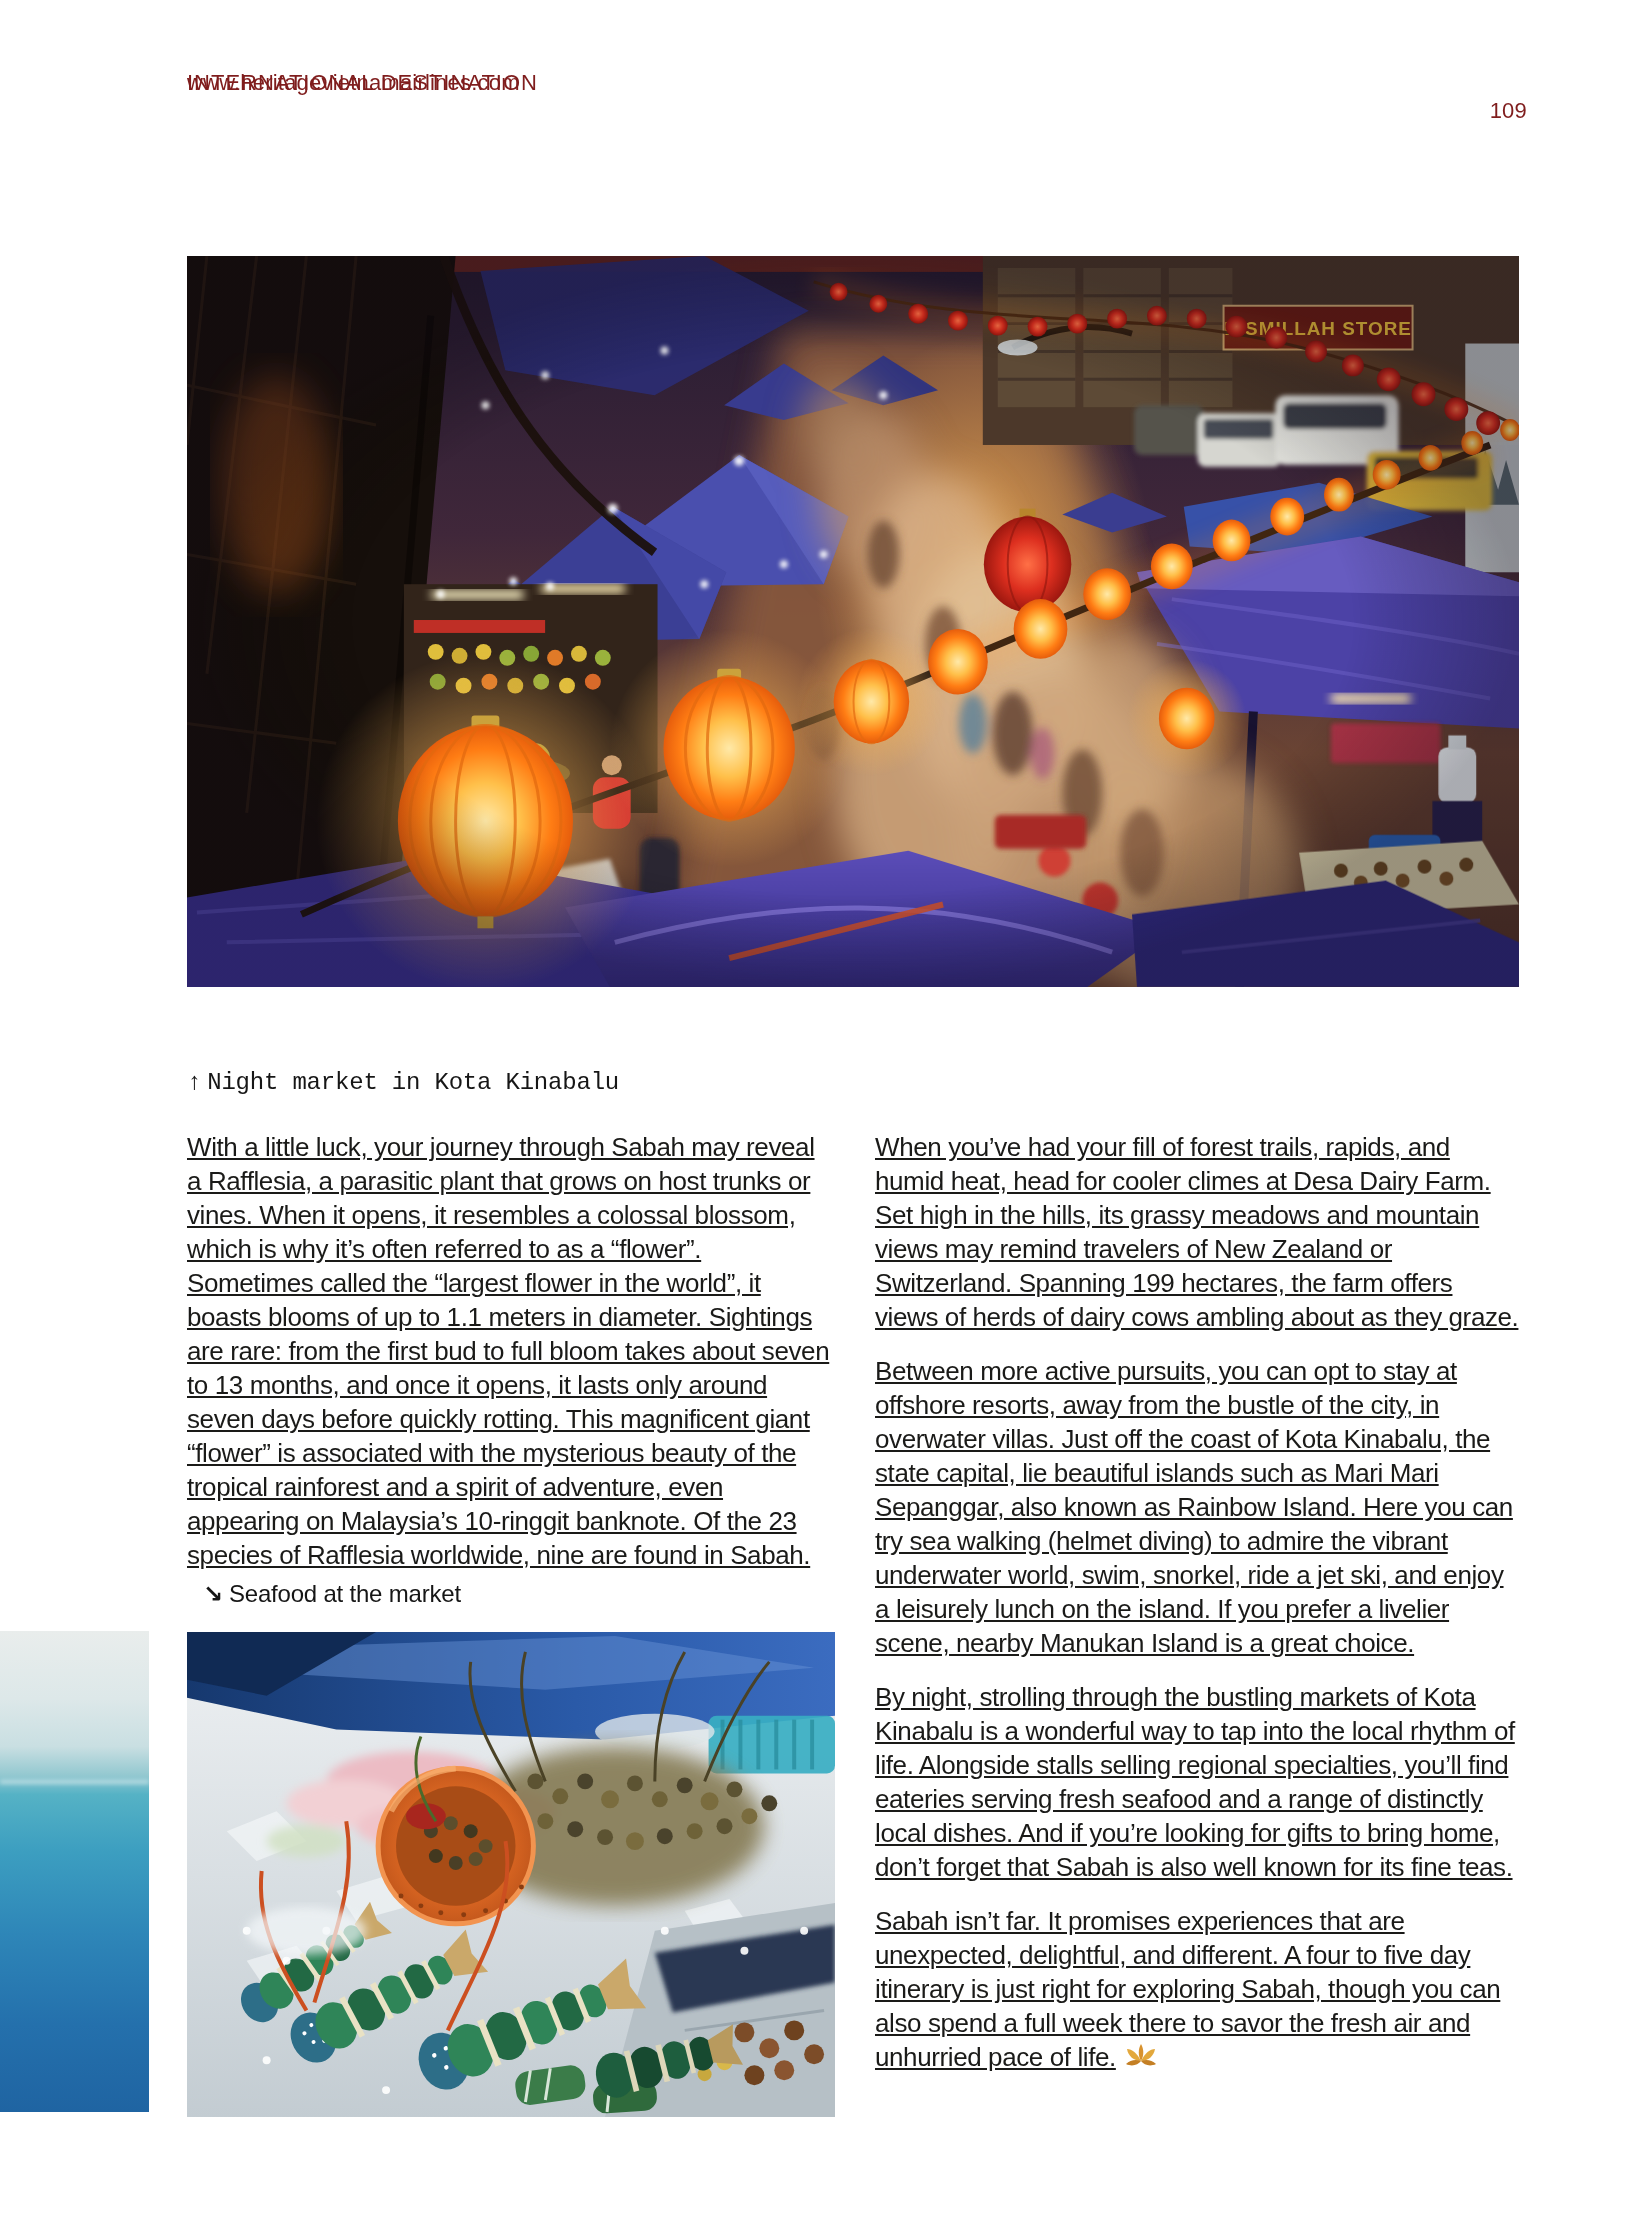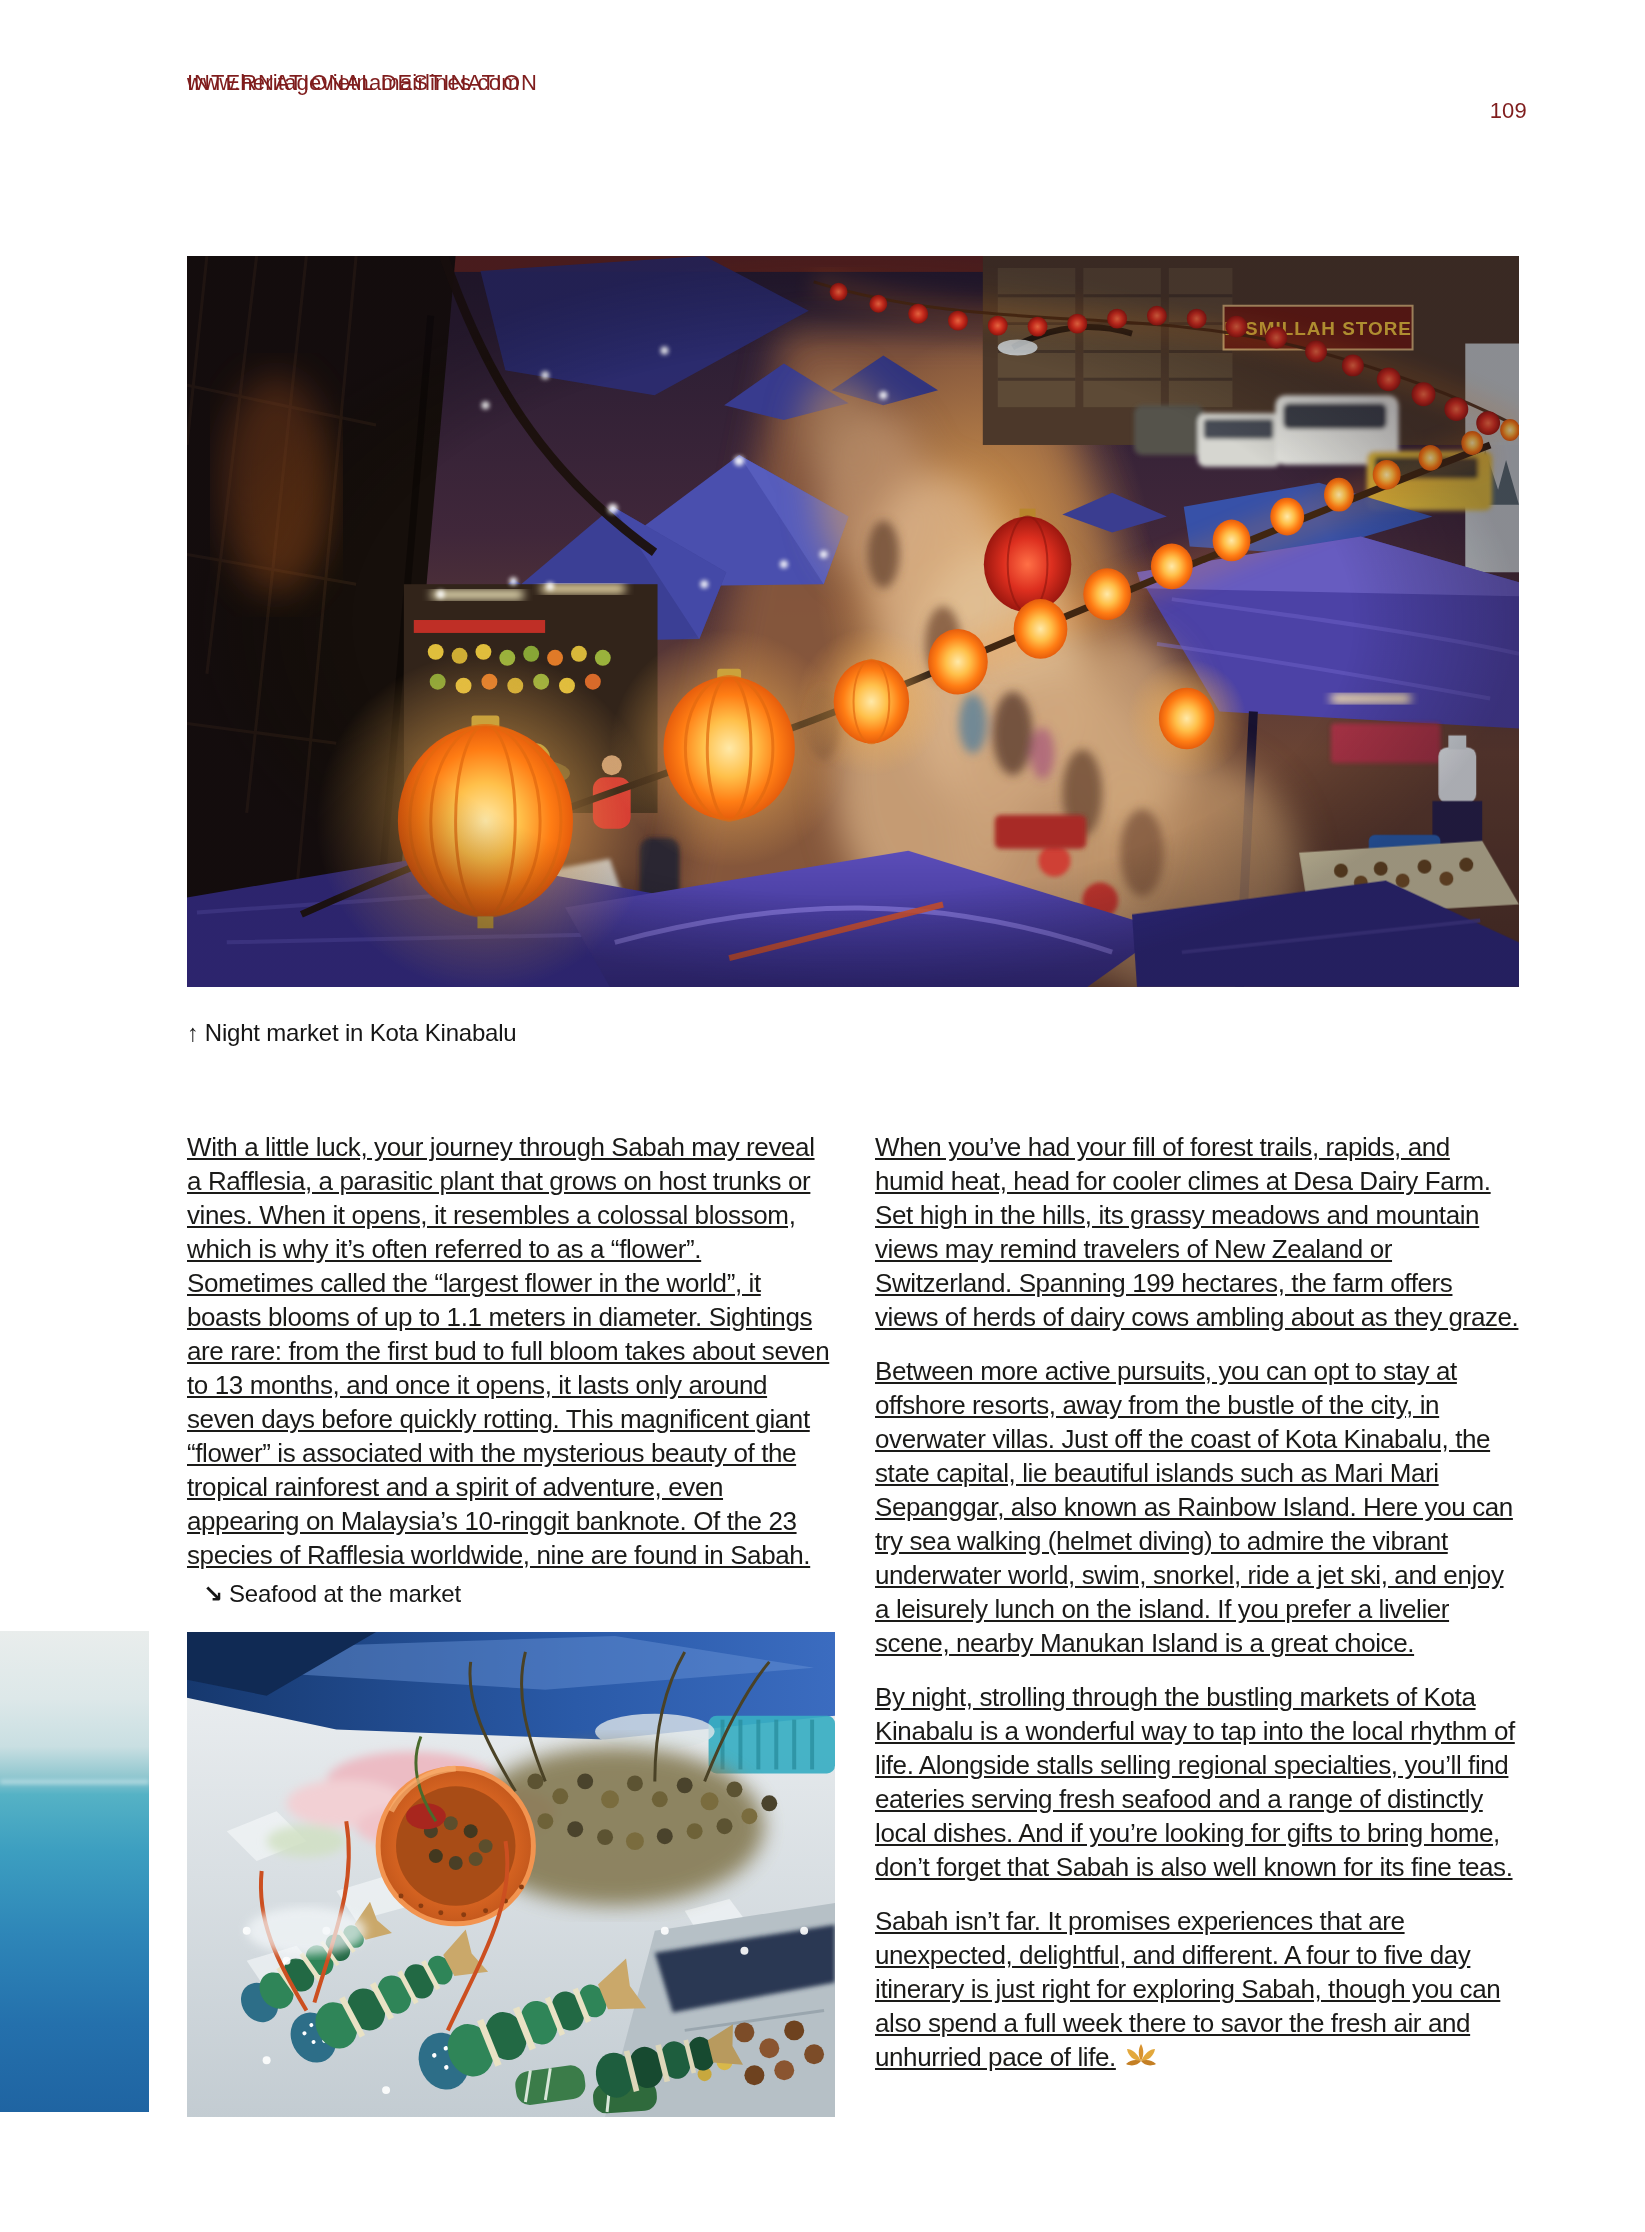--- a/index.html
+++ b/index.html
@@ -15,21 +15,21 @@
   .night-market{left:187px;top:256px;width:1332px;height:731px;}
   .seafood{left:187px;top:1632px;width:648px;height:485px;}
   .ocean{left:0;top:1631px;width:149px;height:481px;
      background:linear-gradient(180deg,#e9edec 0%,#dde8e9 14%,#c9dfe2 24%,#93c8d0 30%,
        #55b2c5 34%,#3c9ec0 46%,#2e86b8 63%,#2470ac 82%,#1f64a2 100%);}
   .ocean:after{content:"";position:absolute;left:0;right:0;top:31%;height:4px;
      background:rgba(255,255,255,.45);filter:blur(2px);}
   .photo svg{display:block;width:100%;height:100%;}
   
   .caption{position:absolute;font-size:24px;color:#161616;letter-spacing:-0.2px;}
-  .cap1{left:187px;top:1019px;}
+  .cap1{left:187px;top:1069px;font-family:Liberation Mono, monospace;}
   .cap2{left:187px;top:1580px;margin-left:16px;}
   .caption .arrow{font-weight:bold;margin-right:6px;}
   
   .col{position:absolute;top:1130px;font-size:26px;line-height:34px;letter-spacing:-0.4px;color:#1a1a18;text-decoration:underline;}
   .col p{margin:0 0 20px 0;}
   .col-left{left:187px;width:645px;}
   .col-right{left:875px;width:647px;}
   .lotus{display:inline-block;vertical-align:-3px;margin-left:8px;}
 </style>
 </head>

